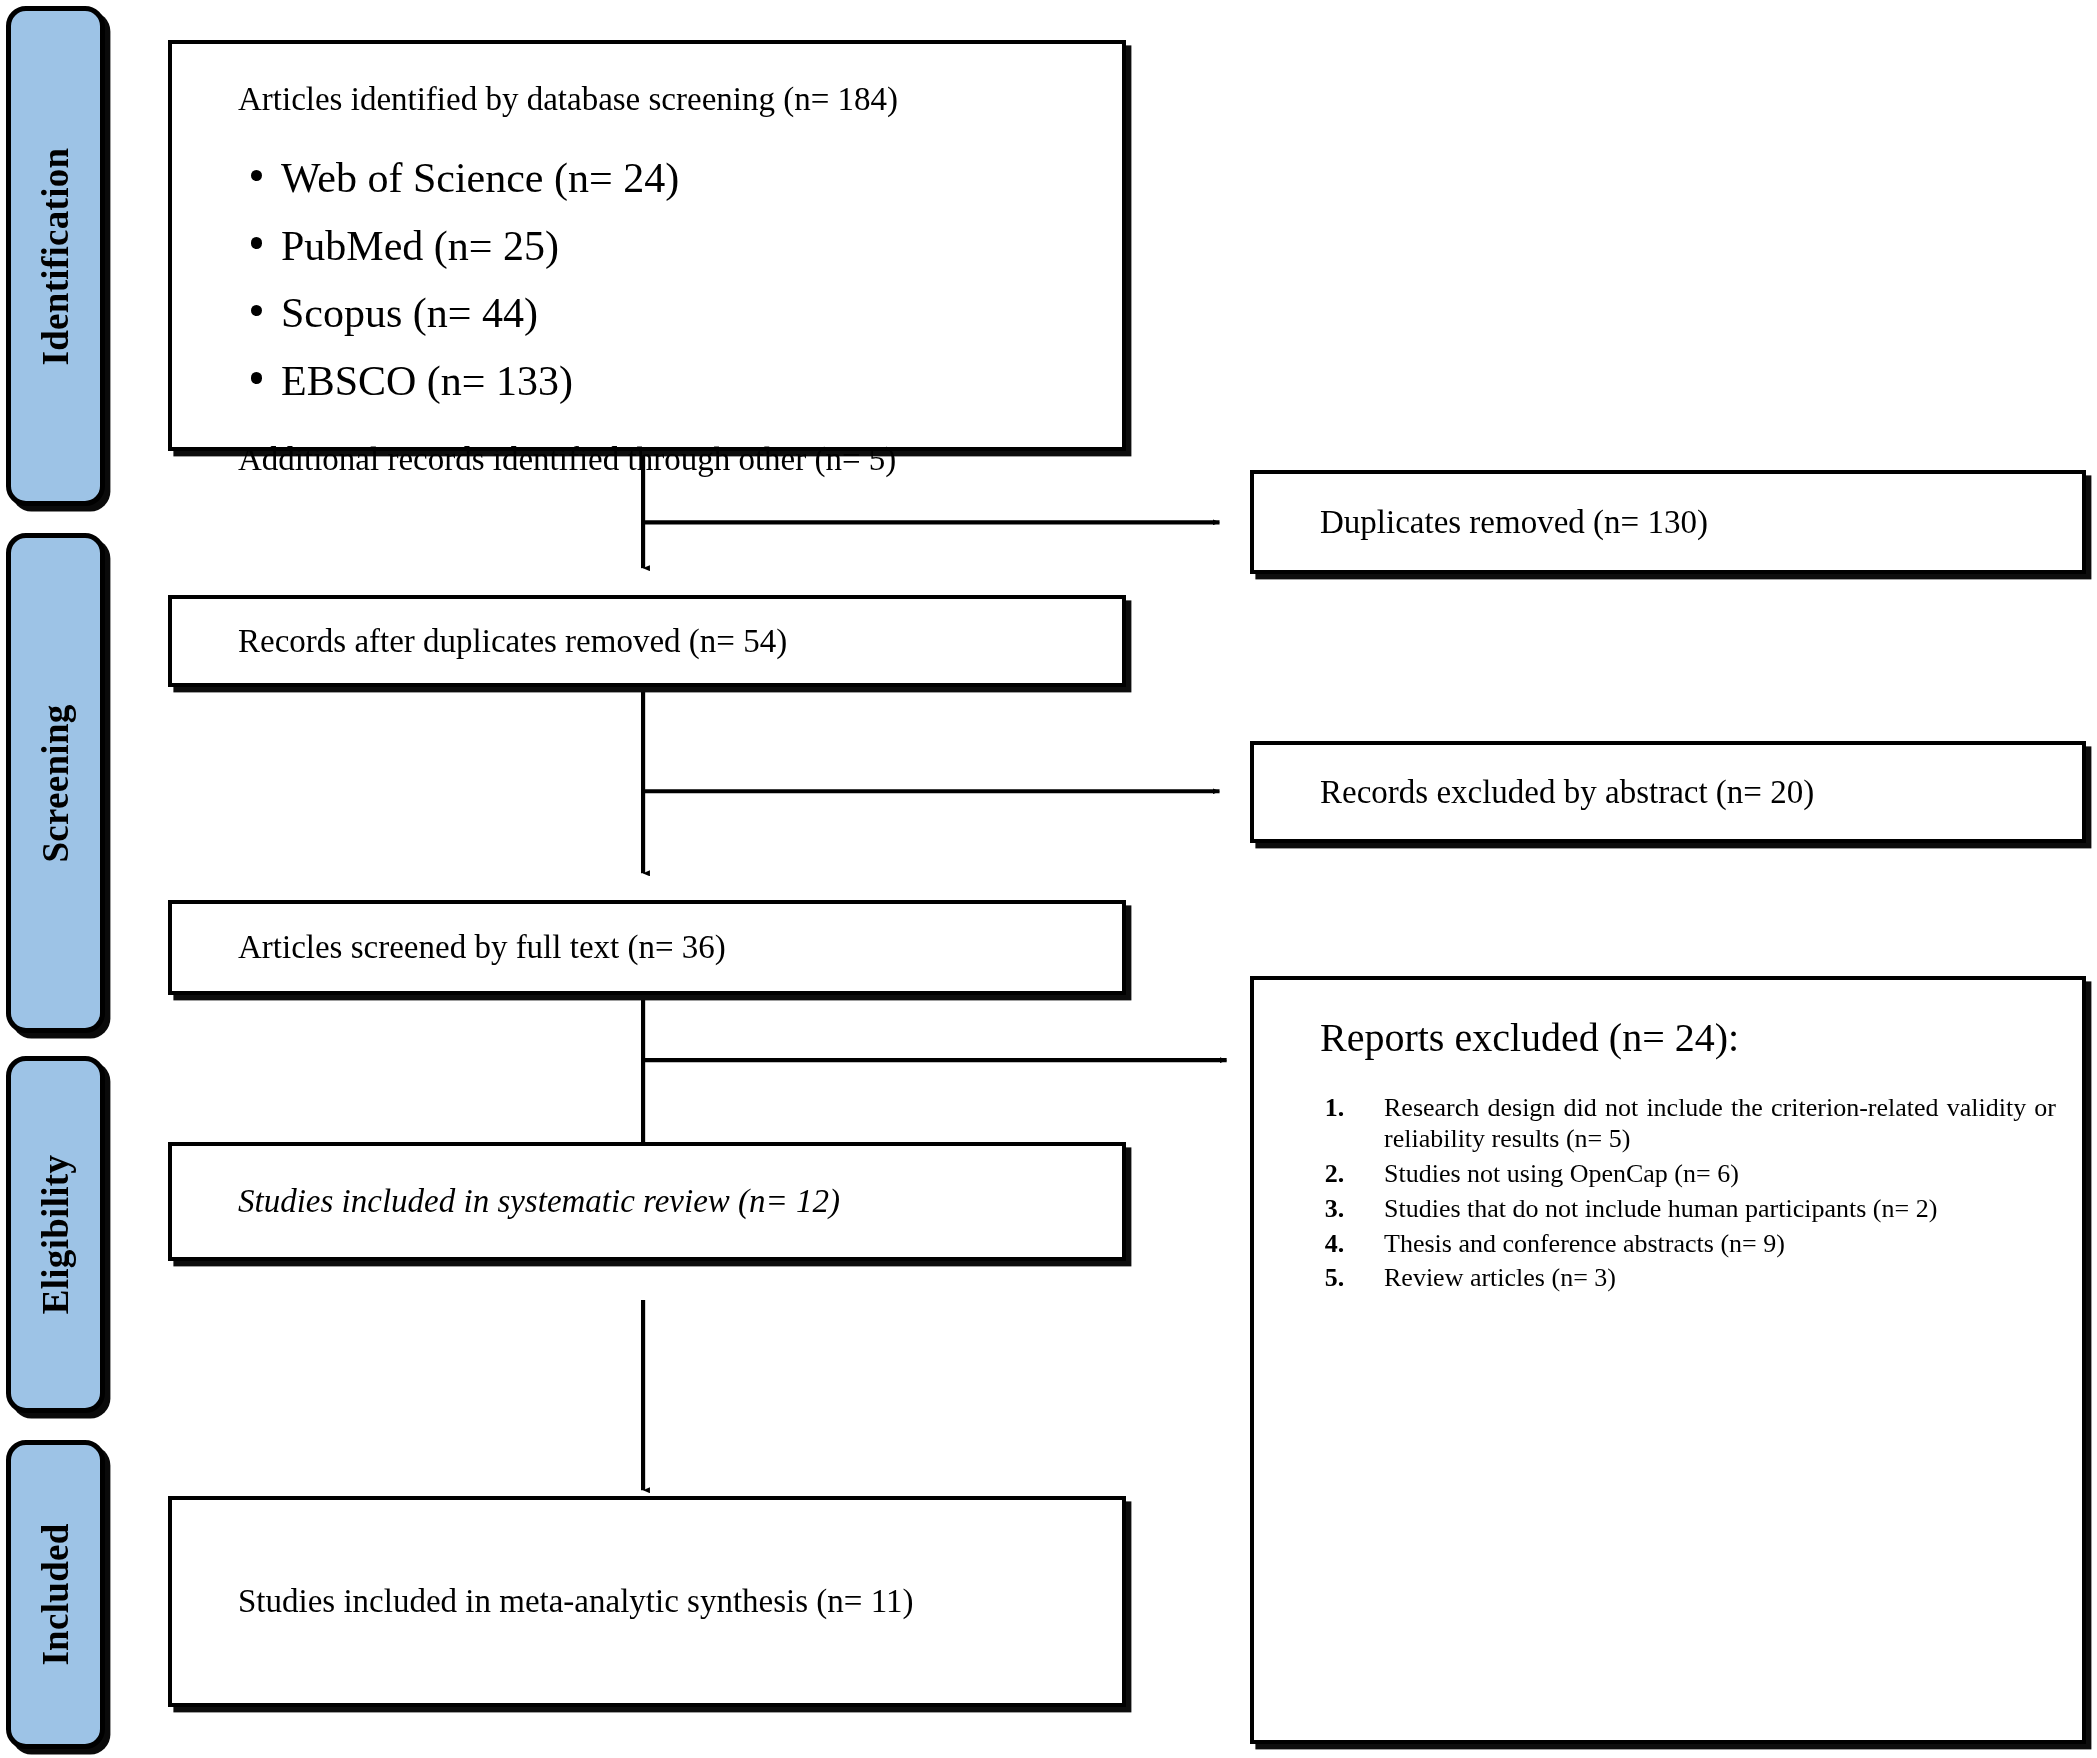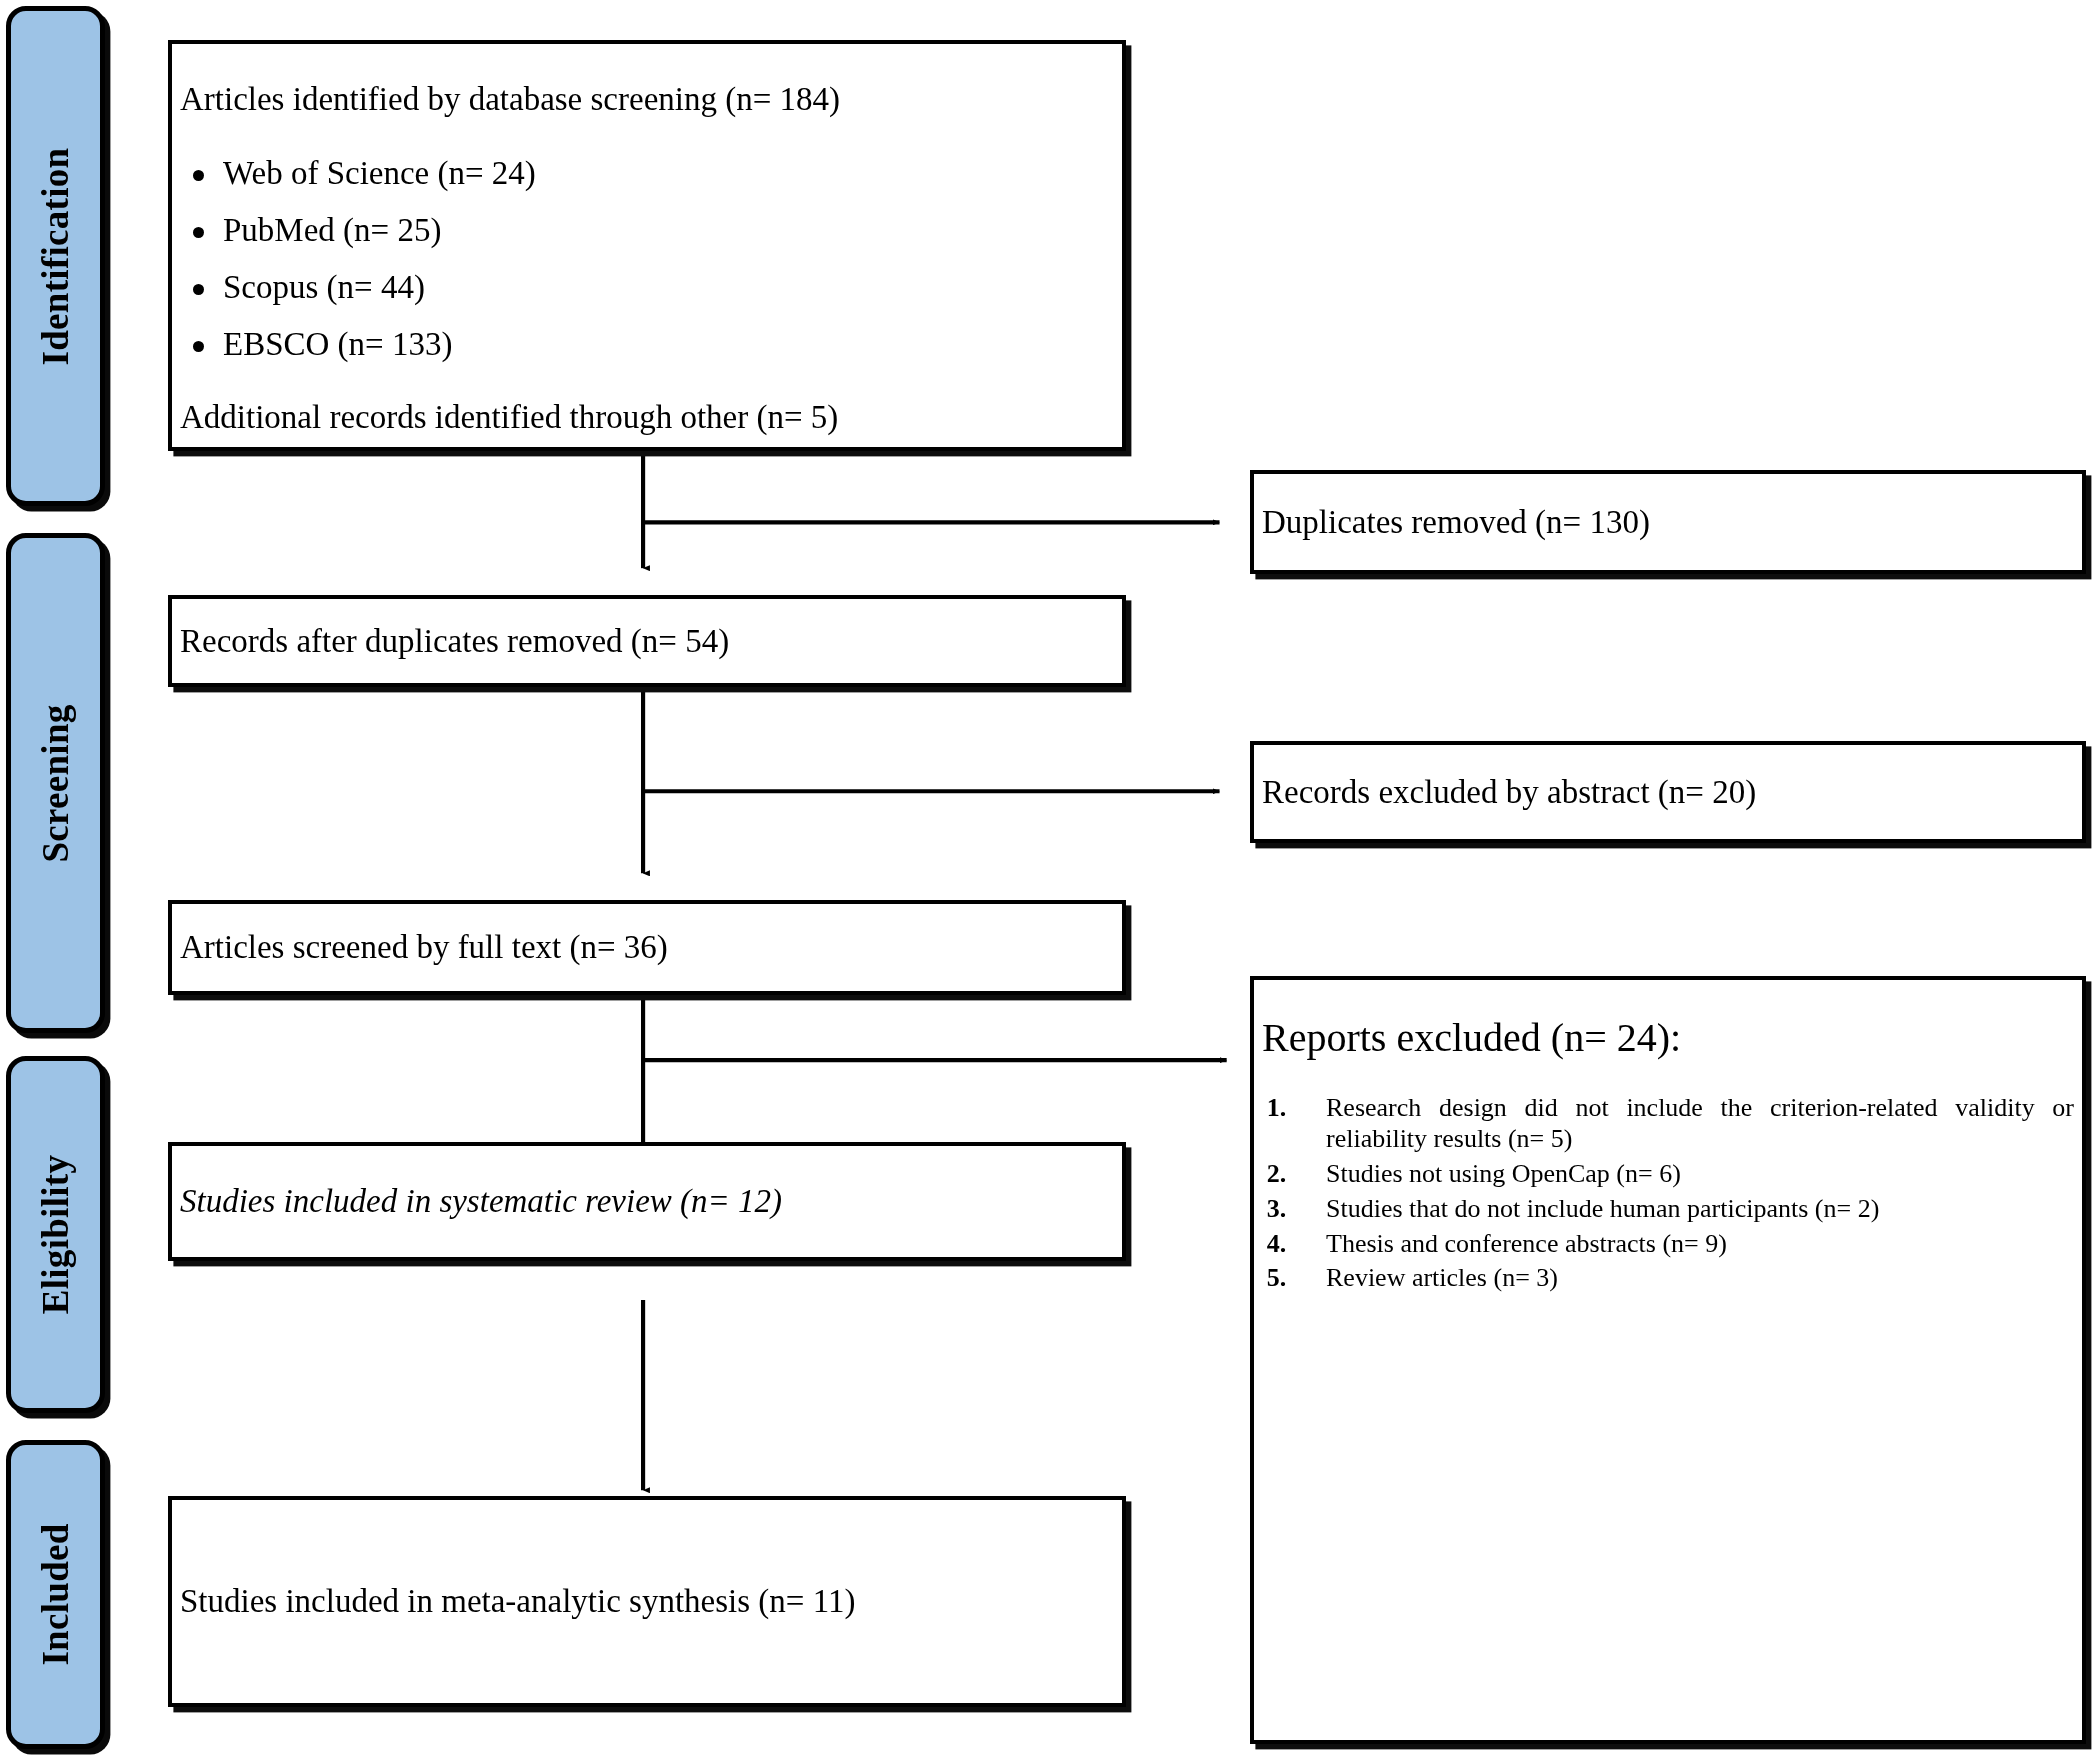--- a/index.html
+++ b/index.html
@@ -43,25 +43,26 @@
   
   .flow-box {
     position: absolute;
     background: #ffffff;
     border: 4.2px solid #000000;
     box-sizing: border-box;
     box-shadow: 5.4px 5.4px 0 0 #0d0d0d;
     color: #000000;
   }
   .flow-box .box-inner {
-    padding: 0 8px;
+    padding: 0 26px;
     height: 100%;
     display: flex;
     flex-direction: column;
     justify-content: center;
+    margin-left: 40px;
   }
   .flow-box.top-align .box-inner {
     justify-content: flex-start;
   }
 
   .box-line {
     font-size: 33px;
     line-height: 1.12;
   }
 
@@ -70,21 +71,21 @@
     font-size: 33px;
     line-height: 1.1;
     margin: 0 0 37px 0;
   }
   ul.source-list {
     list-style: none;
     margin: 0 0 35px 0;
     padding: 0 0 0 13px;
   }
   ul.source-list li {
-    font-size: 33px;
+    font-size: 42px;
     line-height: 1.18;
     margin: 0 0 18px 0;
     position: relative;
     padding-left: 30px;
   }
   ul.source-list li:last-child { margin-bottom: 0; }
   ul.source-list li .bullet-dot {
     position: absolute;
     left: 0;
     top: 15.5px;

